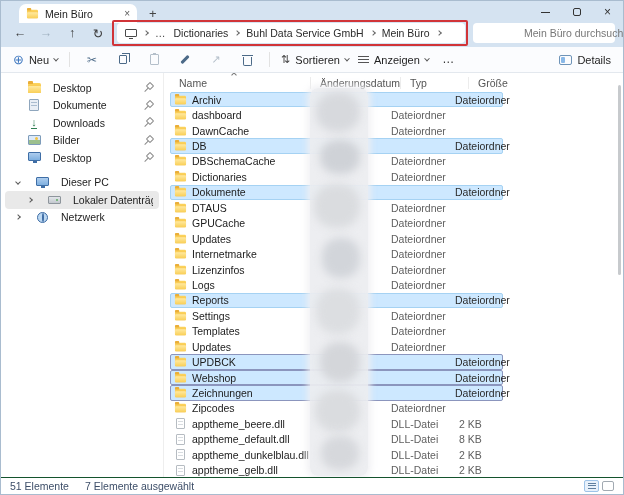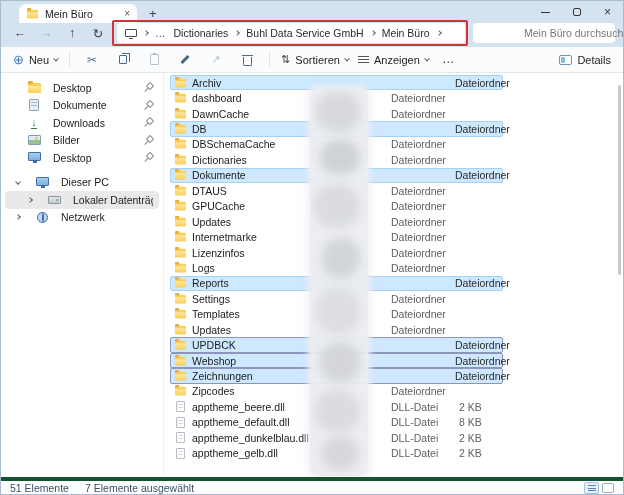--- a/index.html
+++ b/index.html
@@ -118,21 +118,21 @@
   .file-icon { width:9px; height:11px; background:#fff; border:1px solid #b6bcc2; border-radius:1px; position:relative; flex:0 0 auto; margin:0 2px; }
   .file-icon::before { content:""; position:absolute; inset:2px 1px; background:repeating-linear-gradient(#d8dce0 0 1px, transparent 1px 3px); }
 
   
   .blur-strip { position:absolute; left:146px; top:15px; width:58px; height:388px; z-index:5; pointer-events:none; border-radius:8px; background:rgba(236,237,240,0.93); box-shadow:0 0 6px 3px rgba(238,239,242,0.85); overflow:hidden; }
   .blob { position:absolute; border-radius:45%; filter:blur(4px); }
 
   .scroll-thumb { position:absolute; right:2px; top:12px; width:3px; height:190px; background:#c7cacd; border-radius:2px; z-index:6; }
 
   
-  .statusbar { flex:0 0 17px; border-top:4px solid #14532d; background:#fff; display:flex; align-items:center; padding:0 9px; gap:16px; font-size:10.5px; color:#3d4e68; }
+  .statusbar { flex:0 0 17px; border-top:1px solid #14532d; background:#fff; display:flex; align-items:center; padding:0 9px; gap:16px; font-size:10.5px; color:#3d4e68; }
   .view-toggles { margin-left:auto; display:flex; align-items:center; gap:3px; }
   .vt-list { width:15px; height:12px; border:1px solid #9ec3e8; background:#e8f1fb; border-radius:2px; display:flex; align-items:center; justify-content:center; }
   .vt-list span { width:8px; height:6px; background:repeating-linear-gradient(#5f7f9e 0 1px, transparent 1px 2.5px); }
   .vt-thumb { width:12px; height:10px; border:1px solid #a2aab2; border-radius:2px; }
 </style>
 </head>
 <body>
 
 <div class="window">
 
@@ -297,20 +297,26 @@
             <span class="sch right"></span>
           </span>
     <span class="sicon">
             <span class="ico-network"></span>
           </span>
     <span class="side-label">Netzwerk</span>
   </div>
       </div>
 
     <div class="filearea">
+      <div class="cols">
+        <span class="col col-name">Name<span class="sort-caret"></span></span>
+        <span class="col col-date">Änderungsdatum</span>
+        <span class="col col-typ">Typ</span>
+        <span class="col col-size">Größe</span>
+      </div>
       <div class="rows" id="rows">
           <div class="row selected">
     <span class="cell-name">
       <span class="folder-icon"></span>
       <span>Archiv</span>
     </span>
     <span class="cell-date"></span>
     <span class="cell-typ">Dateiordner</span>
     <span class="cell-size"></span>
   </div>

